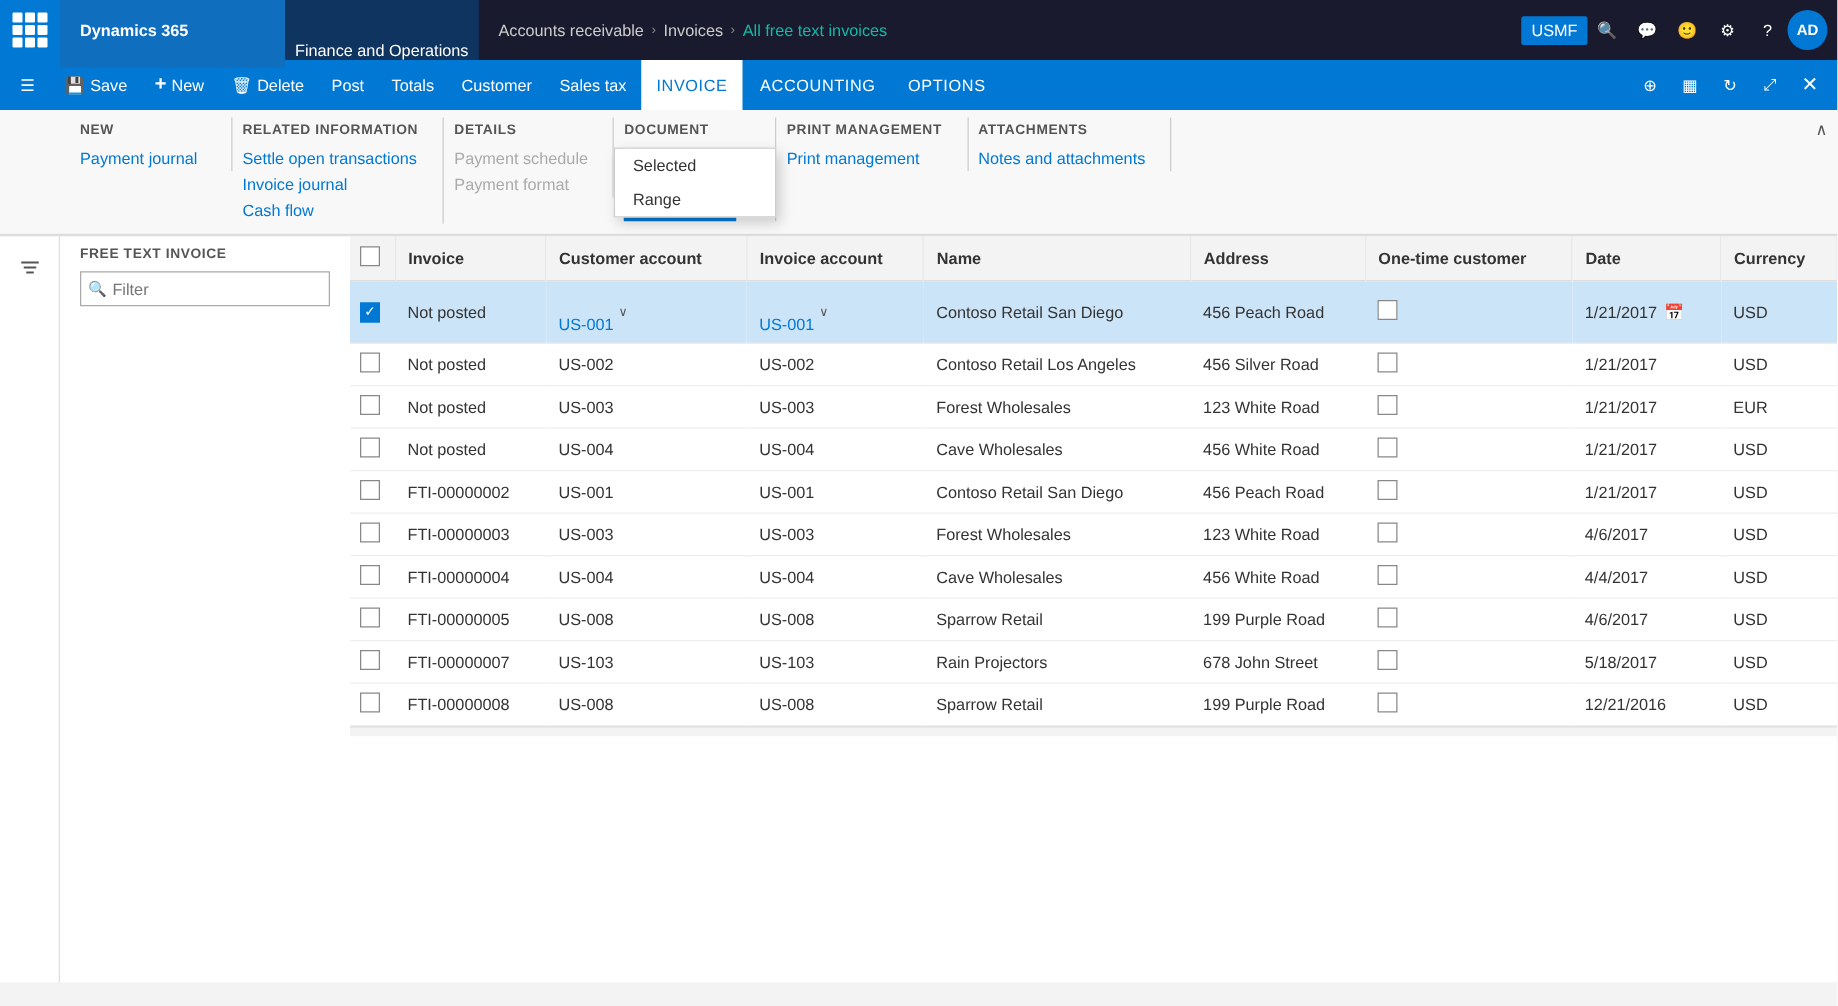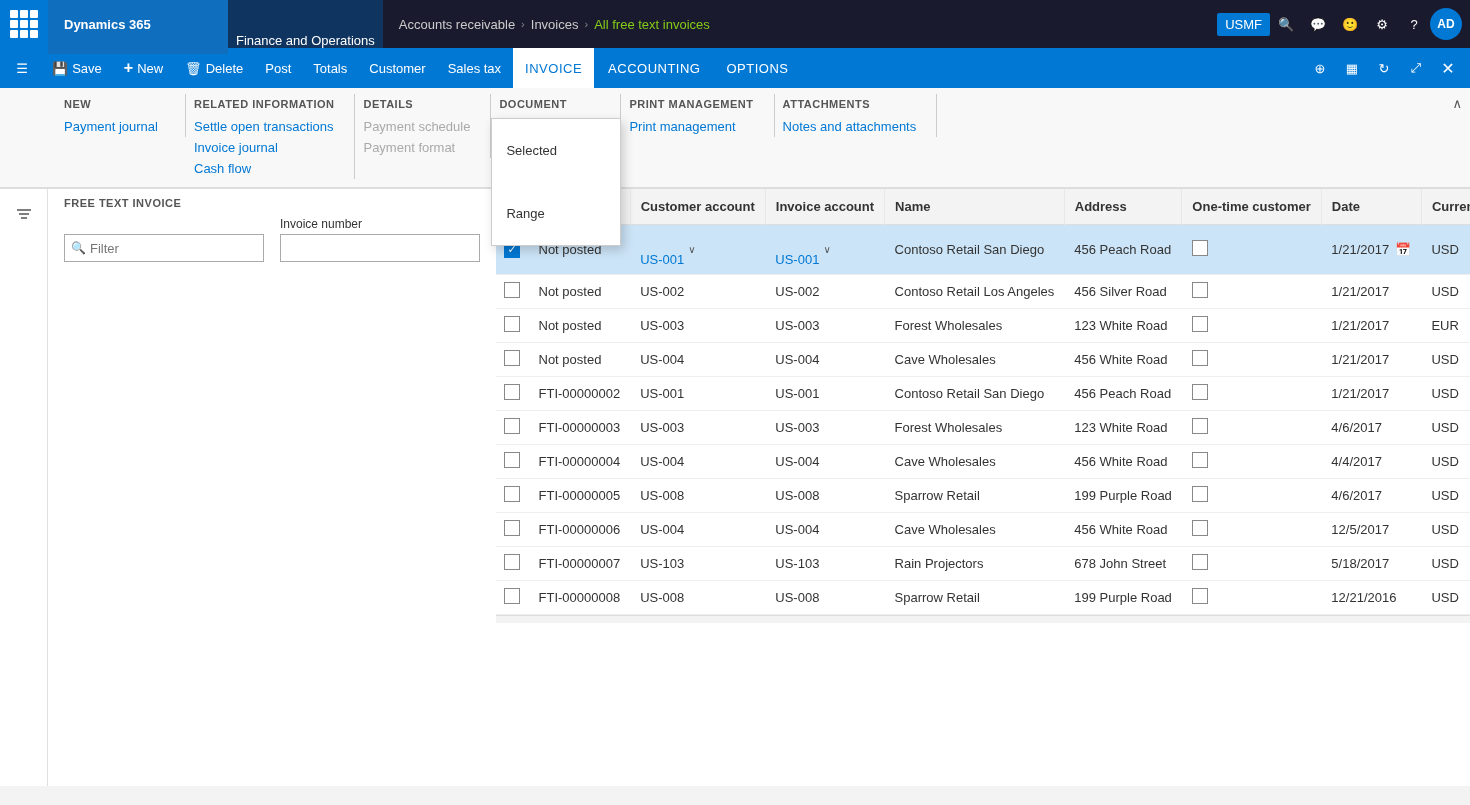--- a/index.html
+++ b/index.html
@@ -388,21 +388,21 @@
       background: white;
       border: 1px solid #ccc;
       box-shadow: 3px 4px 10px rgba(0,0,0,0.18);
       z-index: 300;
       min-width: 130px;
     }
     .dp-item {
       display: flex;
       align-items: center;
       justify-content: space-between;
-      padding: 24px 14px;
+      padding: 6px 14px;
       cursor: pointer;
       font-size: 13px;
       color: #333;
       gap: 8px;
     }
   </style>
 </head>
 <body>
 
 <div class="top-bar">
@@ -423,21 +423,21 @@
     <span>Dynamics 365</span>
   </div>
   <div class="top-bar-title">
     <span>Finance and Operations</span>
   </div>
   <div class="top-bar-breadcrumb">
     <span style="color:#ccc;cursor:pointer">Accounts receivable</span>
     <span class="breadcrumb-sep">›</span>
     <span style="color:#ccc;cursor:pointer">Invoices</span>
     <span class="breadcrumb-sep">›</span>
-    <span style="color:#84cc16">All free text invoices</span>
+    <span style="color:#14b8a6">All free text invoices</span>
   </div>
   <div class="top-bar-right">
     <span class="usmf-badge">USMF</span>
     <div class="icon-btn" title="Search">🔍</div>
     <div class="icon-btn" title="Messages">💬</div>
     <div class="icon-btn" title="Feedback">🙂</div>
     <div class="icon-btn" title="Settings">⚙</div>
     <div class="icon-btn" title="Help">?</div>
     <div class="avatar">AD</div>
   </div>
@@ -559,24 +559,20 @@
   <div class="main-content">
 
     <div class="fti-header">
       <div class="fti-title">FREE TEXT INVOICE</div>
       <div class="fti-filters">
         <div class="filter-group">
           <div class="filter-input">
             <span style="color:#888;font-size:12px">🔍</span>
             <input type="text" placeholder="Filter" style="">
           </div>
-        </div>
-        <div class="filter-group">
-          <div class="filter-label">Invoice number</div>
-          <input type="text" class="filter-input-plain" style="">
         </div>
       </div>
     </div>
 
     <div class="table-container">
       <table class="data-table">
         <thead>
           <tr>
             <th>
               <div class="cb"></div>
@@ -690,31 +686,20 @@
               <td class="link-cell">US-008</td>
               <td class="link-cell">US-008</td>
               <td class="link-cell">Sparrow Retail</td>
               <td>199 Purple Road</td>
               <td><div class="cb"></div></td>
               <td>4/6/2017</td>
               <td>USD</td>
             </tr>
             <tr>
               <td><div class="cb"></div></td>
-              <td class="link-cell">FTI-00000006</td>
-              <td class="link-cell">US-004</td>
-              <td class="link-cell">US-004</td>
-              <td class="link-cell">Cave Wholesales</td>
-              <td>456 White Road</td>
-              <td><div class="cb"></div></td>
-              <td>12/5/2017</td>
-              <td>USD</td>
-            </tr>
-            <tr>
-              <td><div class="cb"></div></td>
               <td class="link-cell">FTI-00000007</td>
               <td class="link-cell">US-103</td>
               <td class="link-cell">US-103</td>
               <td class="link-cell">Rain Projectors</td>
               <td>678 John Street</td>
               <td><div class="cb"></div></td>
               <td>5/18/2017</td>
               <td>USD</td>
             </tr>
             <tr>

